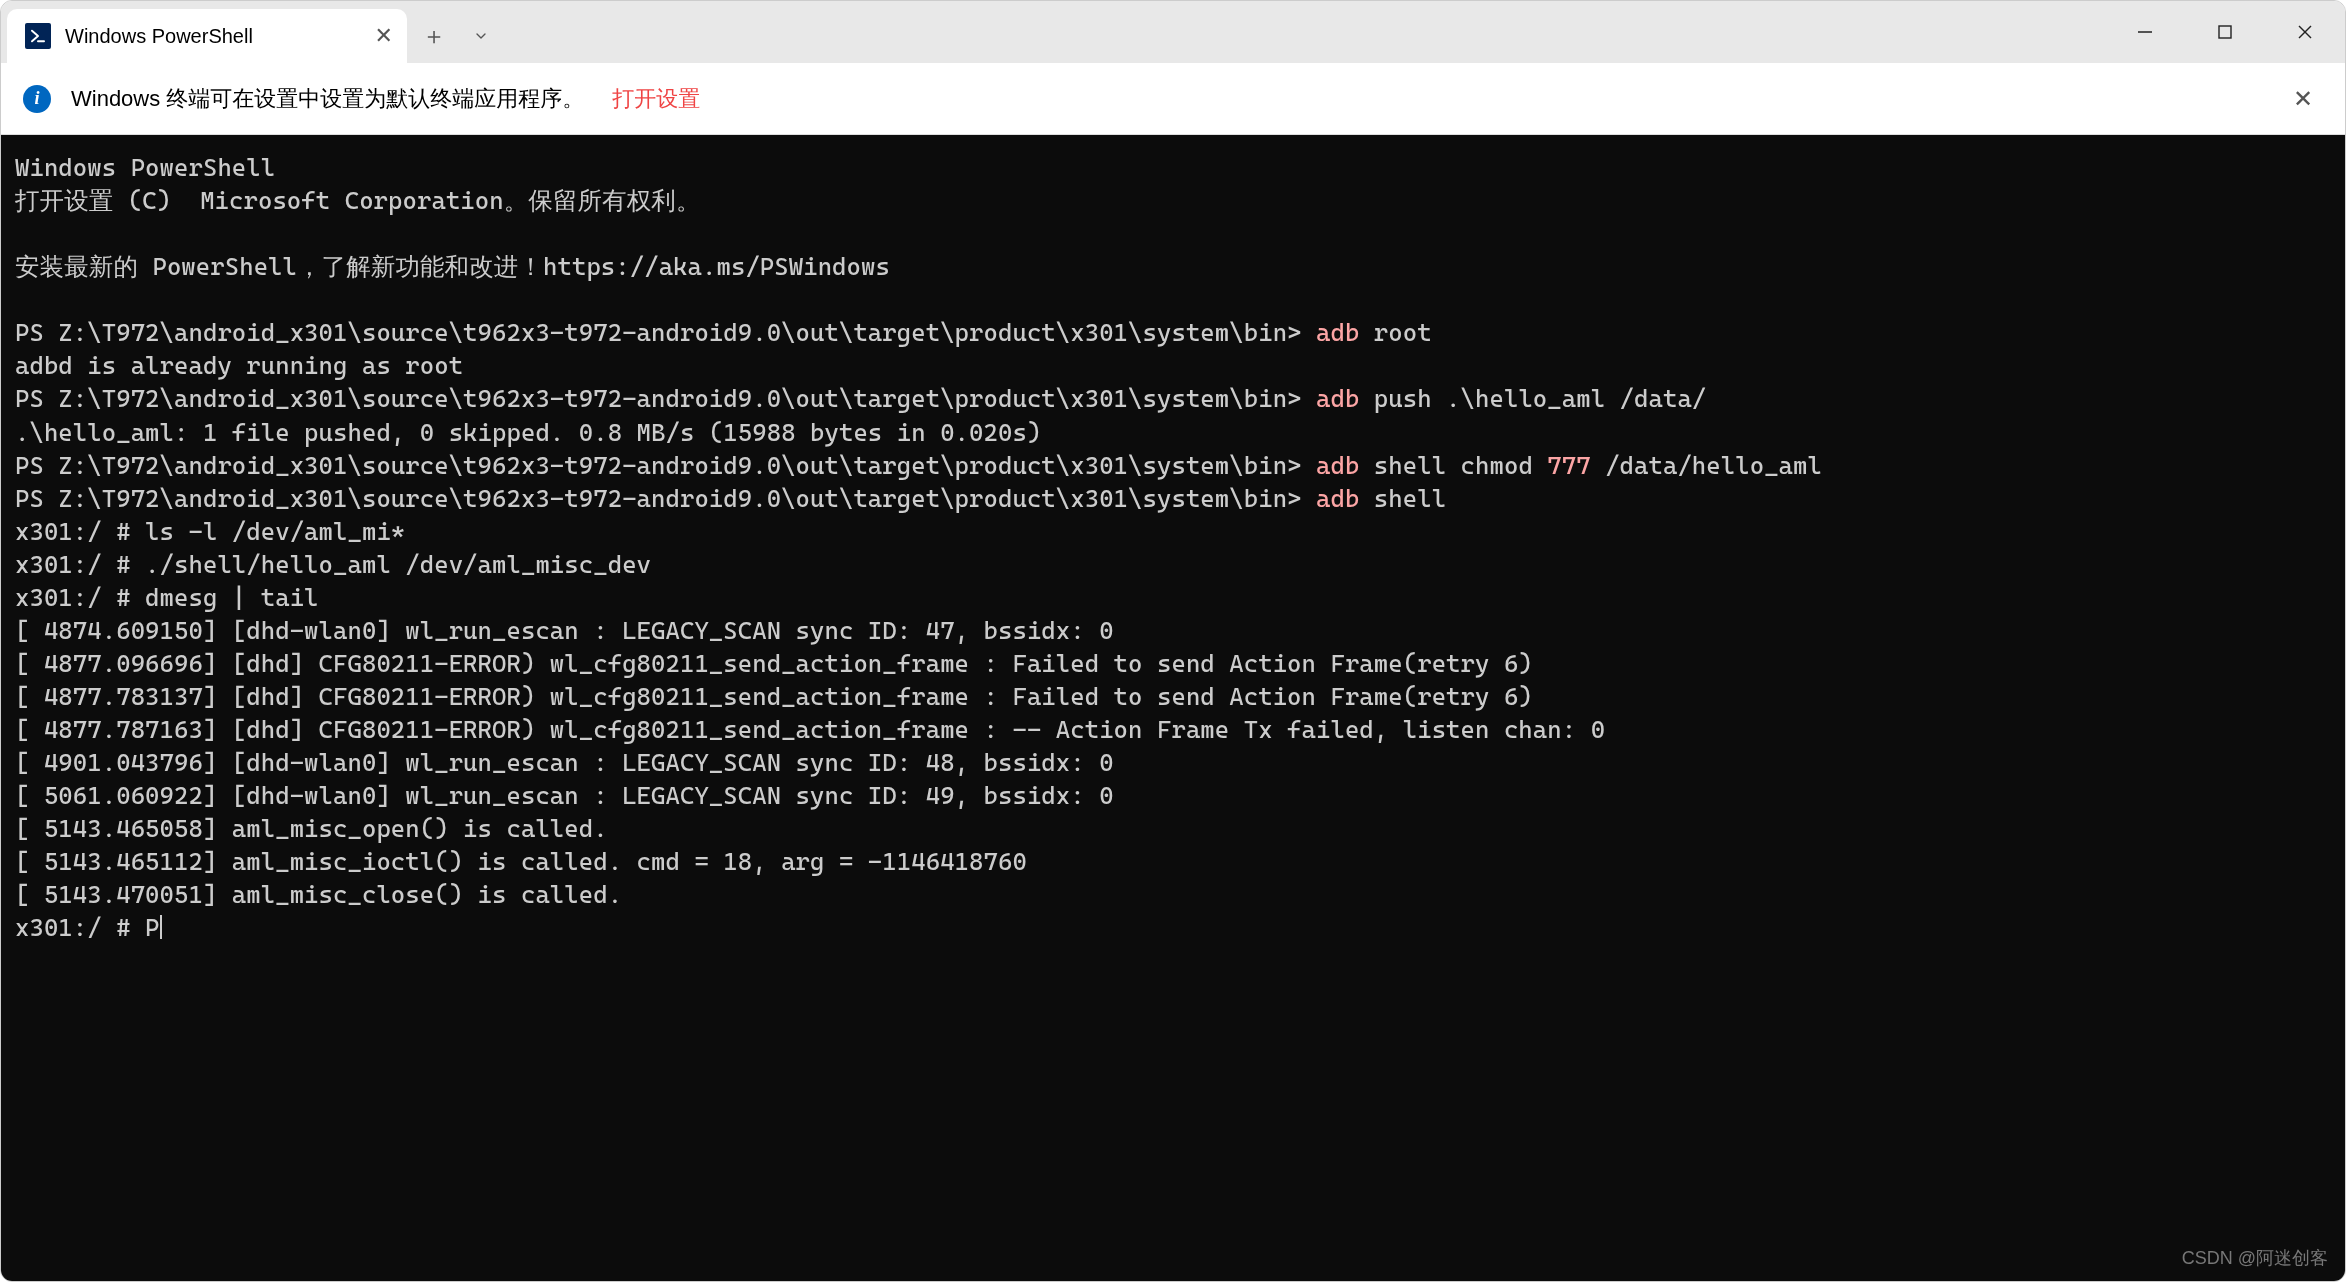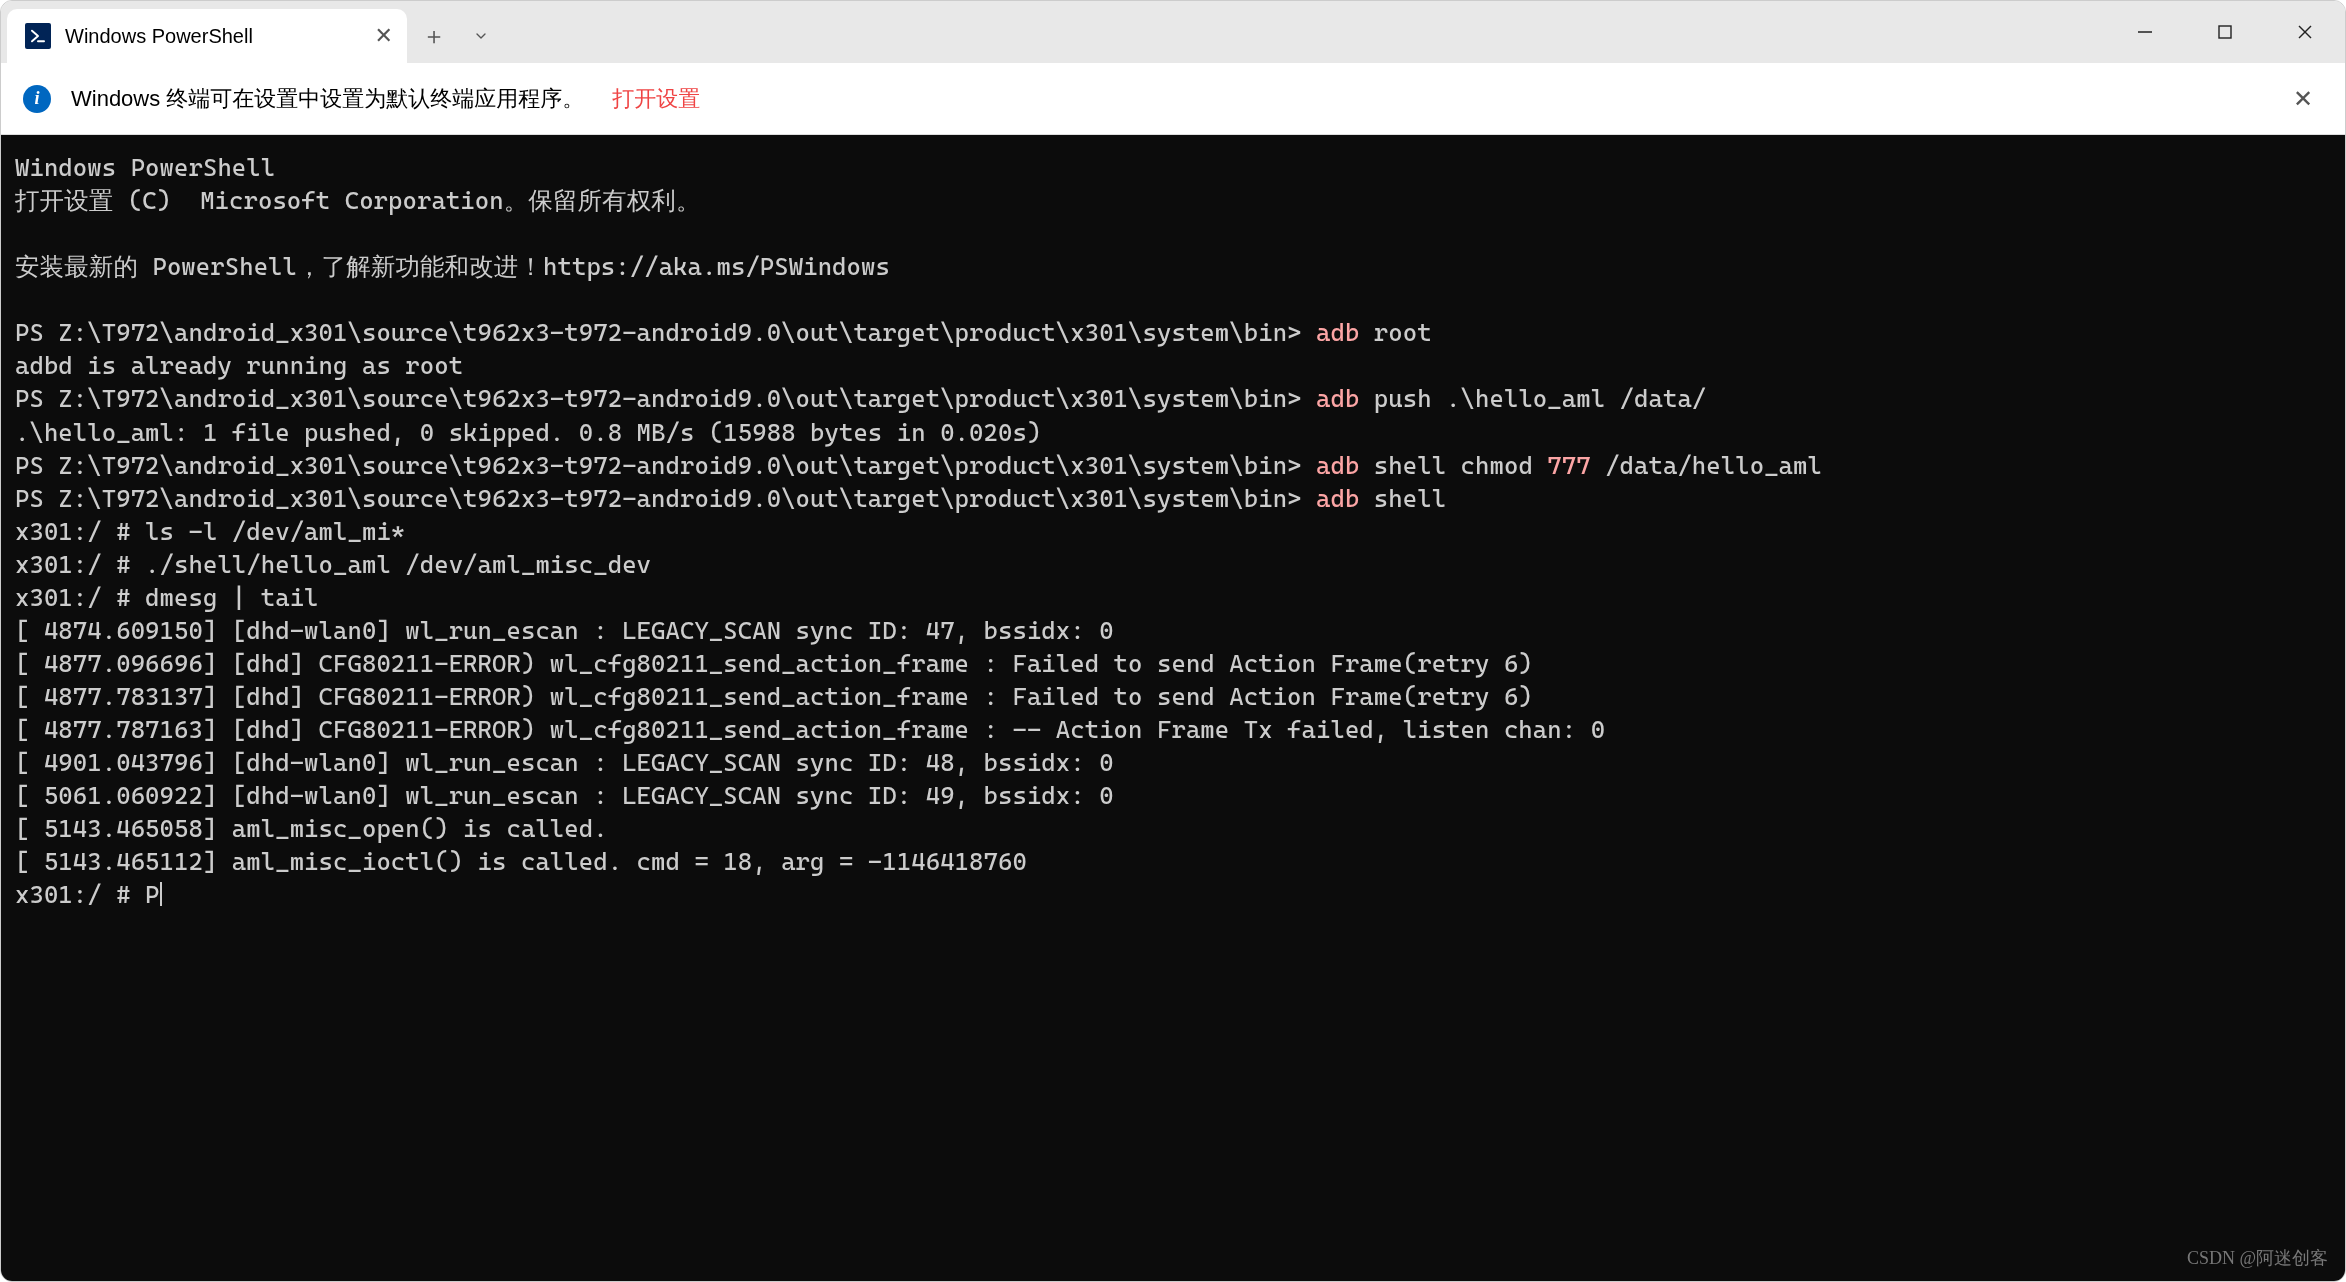--- a/index.html
+++ b/index.html
@@ -35,21 +35,21 @@
   .terminal {
     background: #0c0c0c; color: #cccccc; height: calc(100% - 62px - 72px);
     padding: 16px 14px; font-family: "Cascadia Mono", Consolas, "Courier New", monospace;
     font-size: 24.5px; line-height: 1.35; letter-spacing: 0.1px;
     overflow: hidden;
   }
   .terminal .line { white-space: pre-wrap; word-break: break-all; }
   .cmd { color: #fca5a5; }
   .cursor { display:inline-block; width:2px; height:24px; background:#ccc; vertical-align:-3px; }
 
-  .watermark { position: fixed; right: 18px; bottom: 12px; color: #777; font-size: 18px; font-family: Liberation Serif, serif; }
+  .watermark { position: fixed; right: 18px; bottom: 12px; color: #777; font-size: 18px; font-family: Liberation Sans, sans-serif; }
 </style>
 </head>
 <body>
 
 <div class="titlebar">
   <div class="tab">
     <span class="icon-box">
       <svg viewBox="0 0 24 24">
           <path d="M4 5 L12 12 L4 19" stroke="#fff" stroke-width="2.6" fill="none" stroke-linecap="round" stroke-linejoin="round"></path>
           <line x1="12" y1="19" x2="20" y2="19" stroke="#fff" stroke-width="2.6" stroke-linecap="round"></line>
@@ -107,16 +107,17 @@
 <div class="line">x301:/ # ./shell/hello_aml /dev/aml_misc_dev</div>
 <div class="line">x301:/ # dmesg | tail</div>
 <div class="line">[ 4874.609150] [dhd-wlan0] wl_run_escan : LEGACY_SCAN sync ID: 47, bssidx: 0</div>
 <div class="line">[ 4877.096696] [dhd] CFG80211-ERROR) wl_cfg80211_send_action_frame : Failed to send Action Frame(retry 6)</div>
 <div class="line">[ 4877.783137] [dhd] CFG80211-ERROR) wl_cfg80211_send_action_frame : Failed to send Action Frame(retry 6)</div>
 <div class="line">[ 4877.787163] [dhd] CFG80211-ERROR) wl_cfg80211_send_action_frame : -- Action Frame Tx failed, listen chan: 0</div>
 <div class="line">[ 4901.043796] [dhd-wlan0] wl_run_escan : LEGACY_SCAN sync ID: 48, bssidx: 0</div>
 <div class="line">[ 5061.060922] [dhd-wlan0] wl_run_escan : LEGACY_SCAN sync ID: 49, bssidx: 0</div>
 <div class="line">[ 5143.465058] aml_misc_open() is called.</div>
 <div class="line">[ 5143.465112] aml_misc_ioctl() is called. cmd = 18, arg = -1146418760</div>
+<div class="line">[ 5143.470051] aml_misc_close() is called.</div>
 <div class="line"><span>x301:/ # P</span><span class="cursor"></span></div>
 </div>
 
 <div class="watermark">CSDN @阿迷创客</div>
 
 </body></html>

